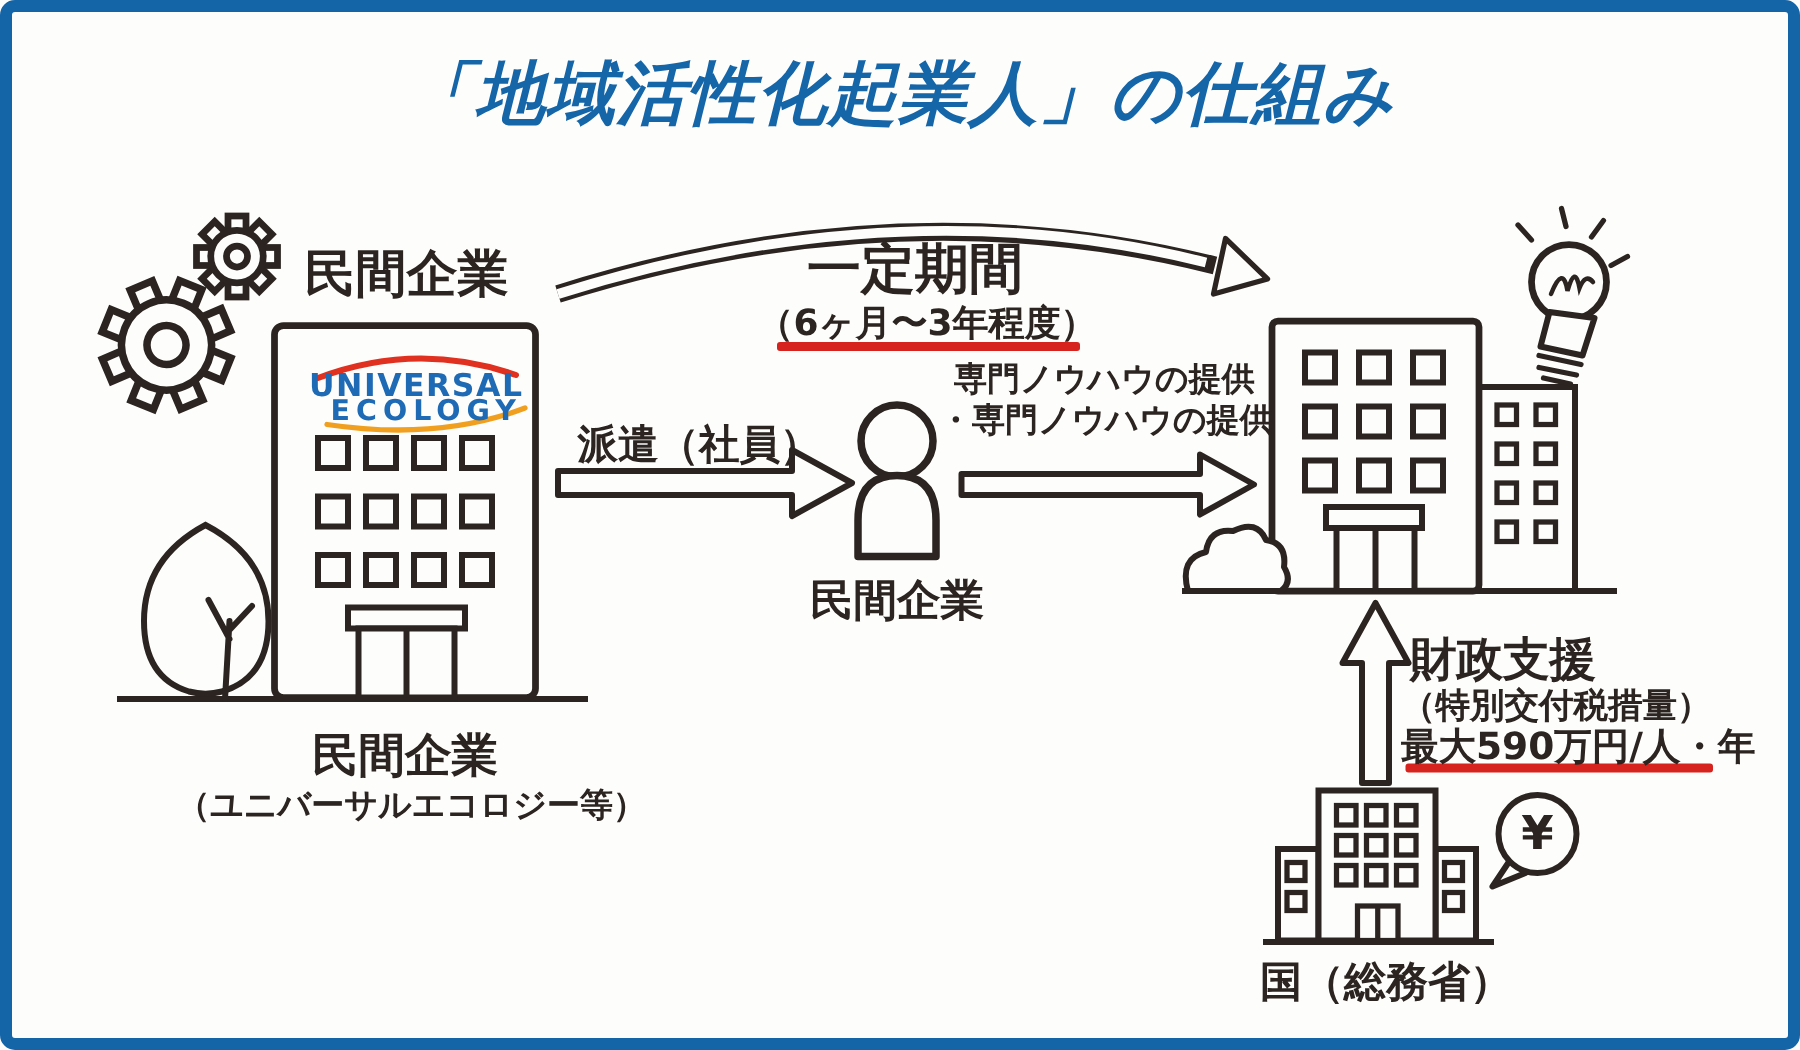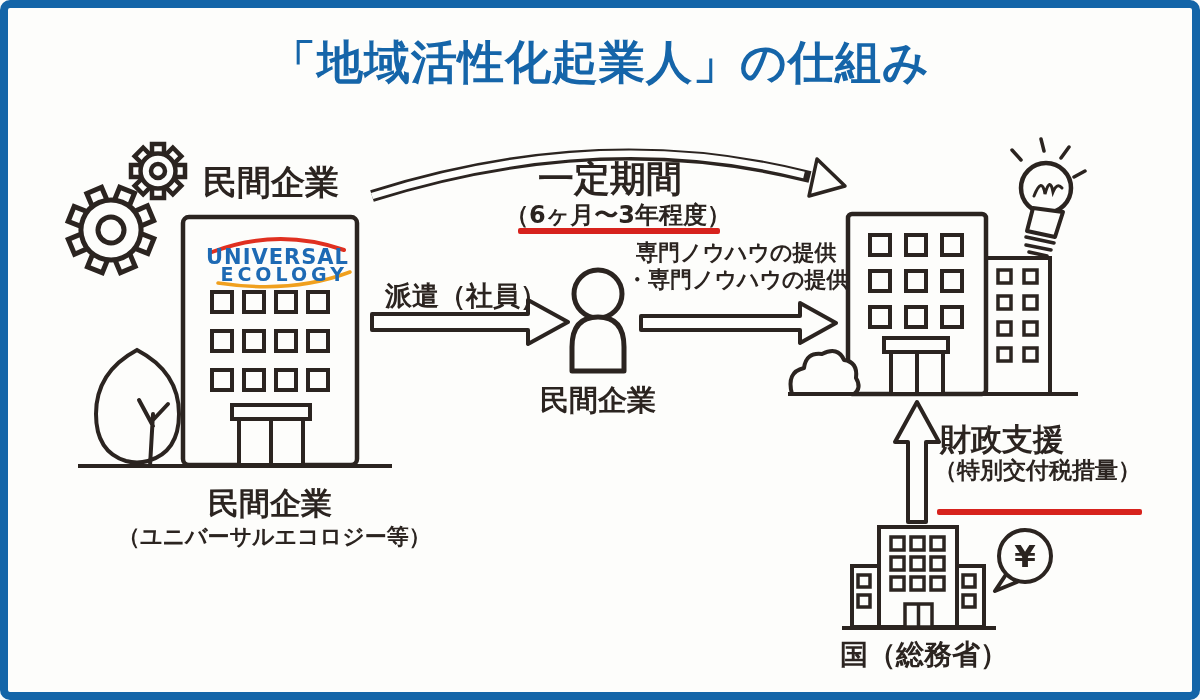--- a/index.html
+++ b/index.html
@@ -20,21 +20,21 @@
     color:var(--ink);
   }
   .frame{position:absolute;inset:0;border:8px solid var(--frame-blue);border-radius:10px;pointer-events:none;}
   .art{position:absolute;left:0;top:0;width:1200px;height:700px;}
   .shape{fill:var(--paper);stroke:var(--ink);}
   .ln{fill:none;stroke:var(--ink);}
   .txt{position:absolute;white-space:nowrap;color:var(--ink);}
   .center{text-align:center;}
   .page-title{
     position:absolute;left:0;top:32px;width:100%;text-align:center;
-    font-size:46px;font-weight:800;color:var(--title-blue);letter-spacing:1px;
+    font-size:46px;font-weight:800;color:var(--title-blue);letter-spacing:1px;font-style:italic;
   }
   .b{font-weight:800;}
   .logo-l1{position:absolute;left:206px;top:245px;width:142px;text-align:center;
     font-size:21px;font-weight:800;letter-spacing:1px;color:var(--logo-blue);}
   .logo-l2{position:absolute;left:206px;top:263px;width:142px;text-align:right;
     font-size:19px;font-weight:800;letter-spacing:4px;color:var(--logo-blue);}
   .yen{position:absolute;left:1009px;top:538px;width:32px;text-align:center;
     font-size:31px;font-weight:800;}
 </style>
 </head>
@@ -210,18 +210,19 @@
   <div class="txt b center" style="left:385px;top:278px;width:150px;font-size:27px;">派遣（社員）</div>
 
   <div class="txt b center" style="left:523px;top:381px;width:150px;font-size:29px;">民間企業</div>
 
   <div class="txt b" style="left:636px;top:238px;font-size:22px;">専門ノウハウの提供</div>
   <div class="txt b" style="left:626px;top:265px;font-size:22px;">・専門ノウハウの提供</div>
 
 
   <div class="txt b" style="left:940px;top:419px;font-size:31px;">財政支援</div>
   <div class="txt b" style="left:934px;top:455px;font-size:23px;">（特別交付税措量）</div>
+  <div class="txt b" style="left:934px;top:481px;font-size:25px;">最大590万円/人・年</div>
 
   <div class="txt b center" style="left:840px;top:636px;width:160px;font-size:28px;">国（総務省）</div>
   <div class="yen">¥</div>
 
   <div class="frame"></div>
 </div>
 
 </body></html>

